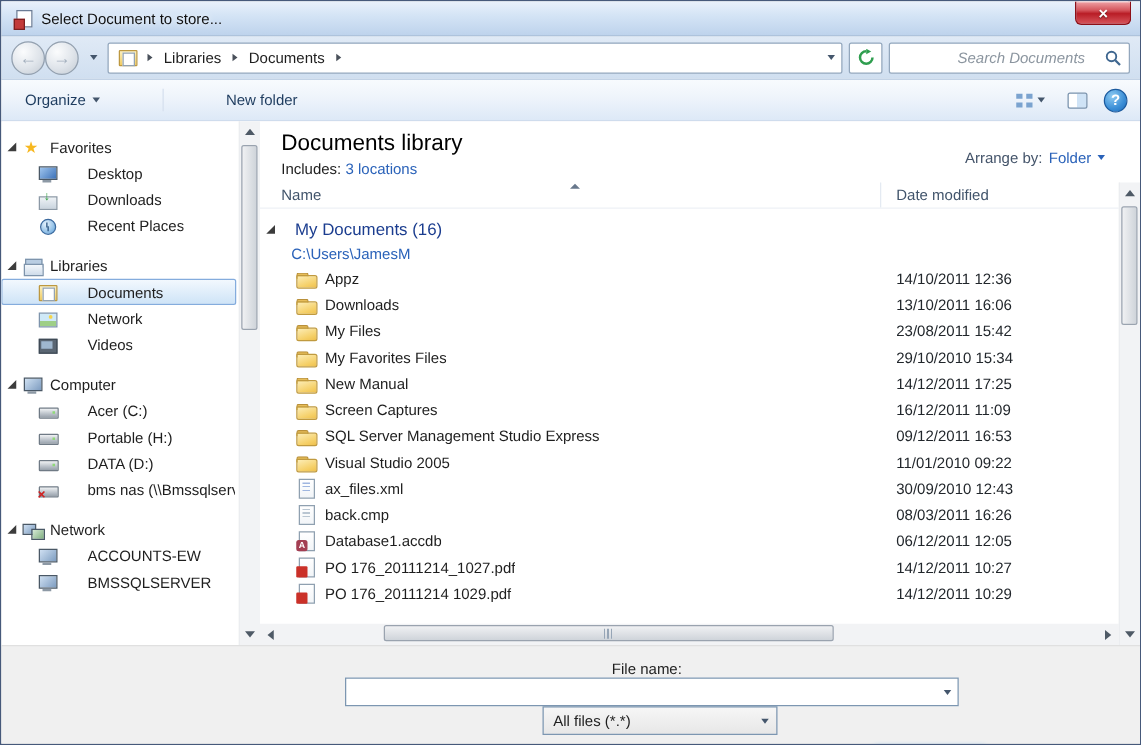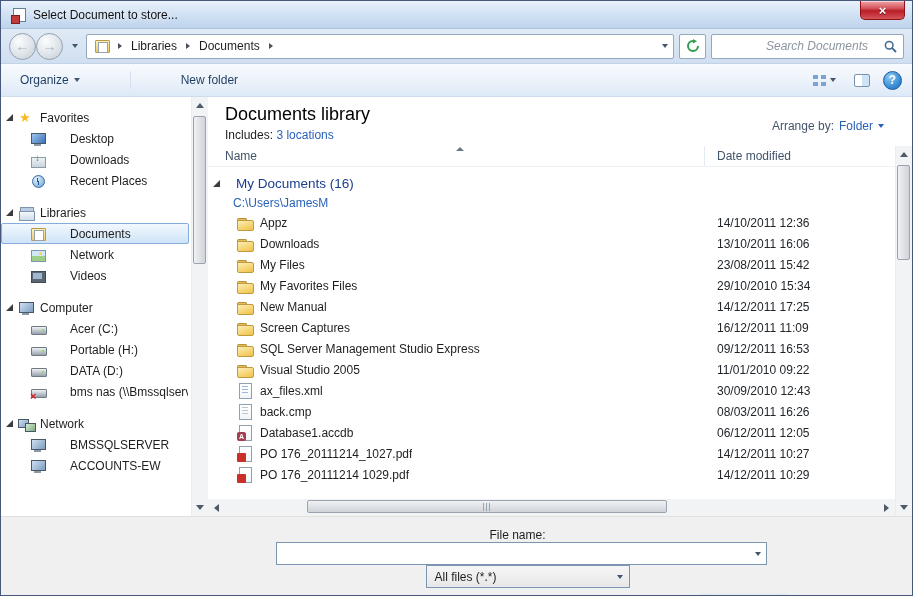--- a/index.html
+++ b/index.html
@@ -214,21 +214,21 @@
 
   
   .footer { flex:none; height:79px; background:#f0f0f0; border-top:1px solid #e0e0e0; padding-top:11px; }
   .fn-row { display:flex; align-items:center; padding-left:130px;flex-direction:column; }
   .fn-label { margin-right:8px; color:#1e1e1e; }
   .fn-combo { width:491px; height:23px; background:#fff; border:1px solid #7c96b1;
     display:flex; align-items:center; }
   .fn-input { flex:1; width:0; border:none; outline:none; background:transparent; padding:0 5px;
     font-family:"Liberation Sans", sans-serif; font-size:12px; }
   .combo-arrow { width:17px; height:100%; display:flex; align-items:center; justify-content:center; }
-  .ft-combo { width:204px; height:23px; margin-left:12px; border:1px solid #7c96b1;
+  .ft-combo { width:188px; height:23px; margin-left:12px; border:1px solid #7c96b1;
     background:linear-gradient(#f6f6f6, #e7e7e7); display:flex; align-items:center; padding-left:8px; }
   .ft-value { flex:1; }
   .btn-row { display:flex; justify-content:flex-end; gap:11px; padding:10px 25px 0 0; }
   .btn { width:88px; height:24px; display:flex; align-items:center; justify-content:center;
     border-radius:3px; }
   .btn-open { background:linear-gradient(#eaf6fd, #c4e5f8 50%, #a9d9f5);
     border:1px solid #2c628b; box-shadow:0 0 4px 1px #7abbe8; }
   .btn-cancel { background:linear-gradient(#f4f4f4, #e9e9e9 50%, #d8d8d8); border:1px solid #8e8f8f; }
 </style>
 </head>
@@ -385,26 +385,26 @@
 
   <div class="side-section">
     <div class="sec-header">
       <span class="tri-se"></span>
       <span class="ico sec-icon ico-network"></span>
       <span class="sec-label">Network</span>
     </div>
     <div class="sec-items">
   <div class="side-item">
     <span class="ico item-icon ico-computer"></span>
+    <span class="side-label item-label">ACCOUNTS-EW</span>
+  </div>
+
+  <div class="side-item">
+    <span class="ico item-icon ico-computer"></span>
     <span class="side-label item-label">BMSSQLSERVER</span>
-  </div>
-
-  <div class="side-item">
-    <span class="ico item-icon ico-computer"></span>
-    <span class="side-label item-label">ACCOUNTS-EW</span>
   </div>
 </div>
   </div>
 </div>
 
     <div class="vscroll">
       <div class="sarrow">
           <span class="tri-up"></span>
         </div>
       <div class="strack">

